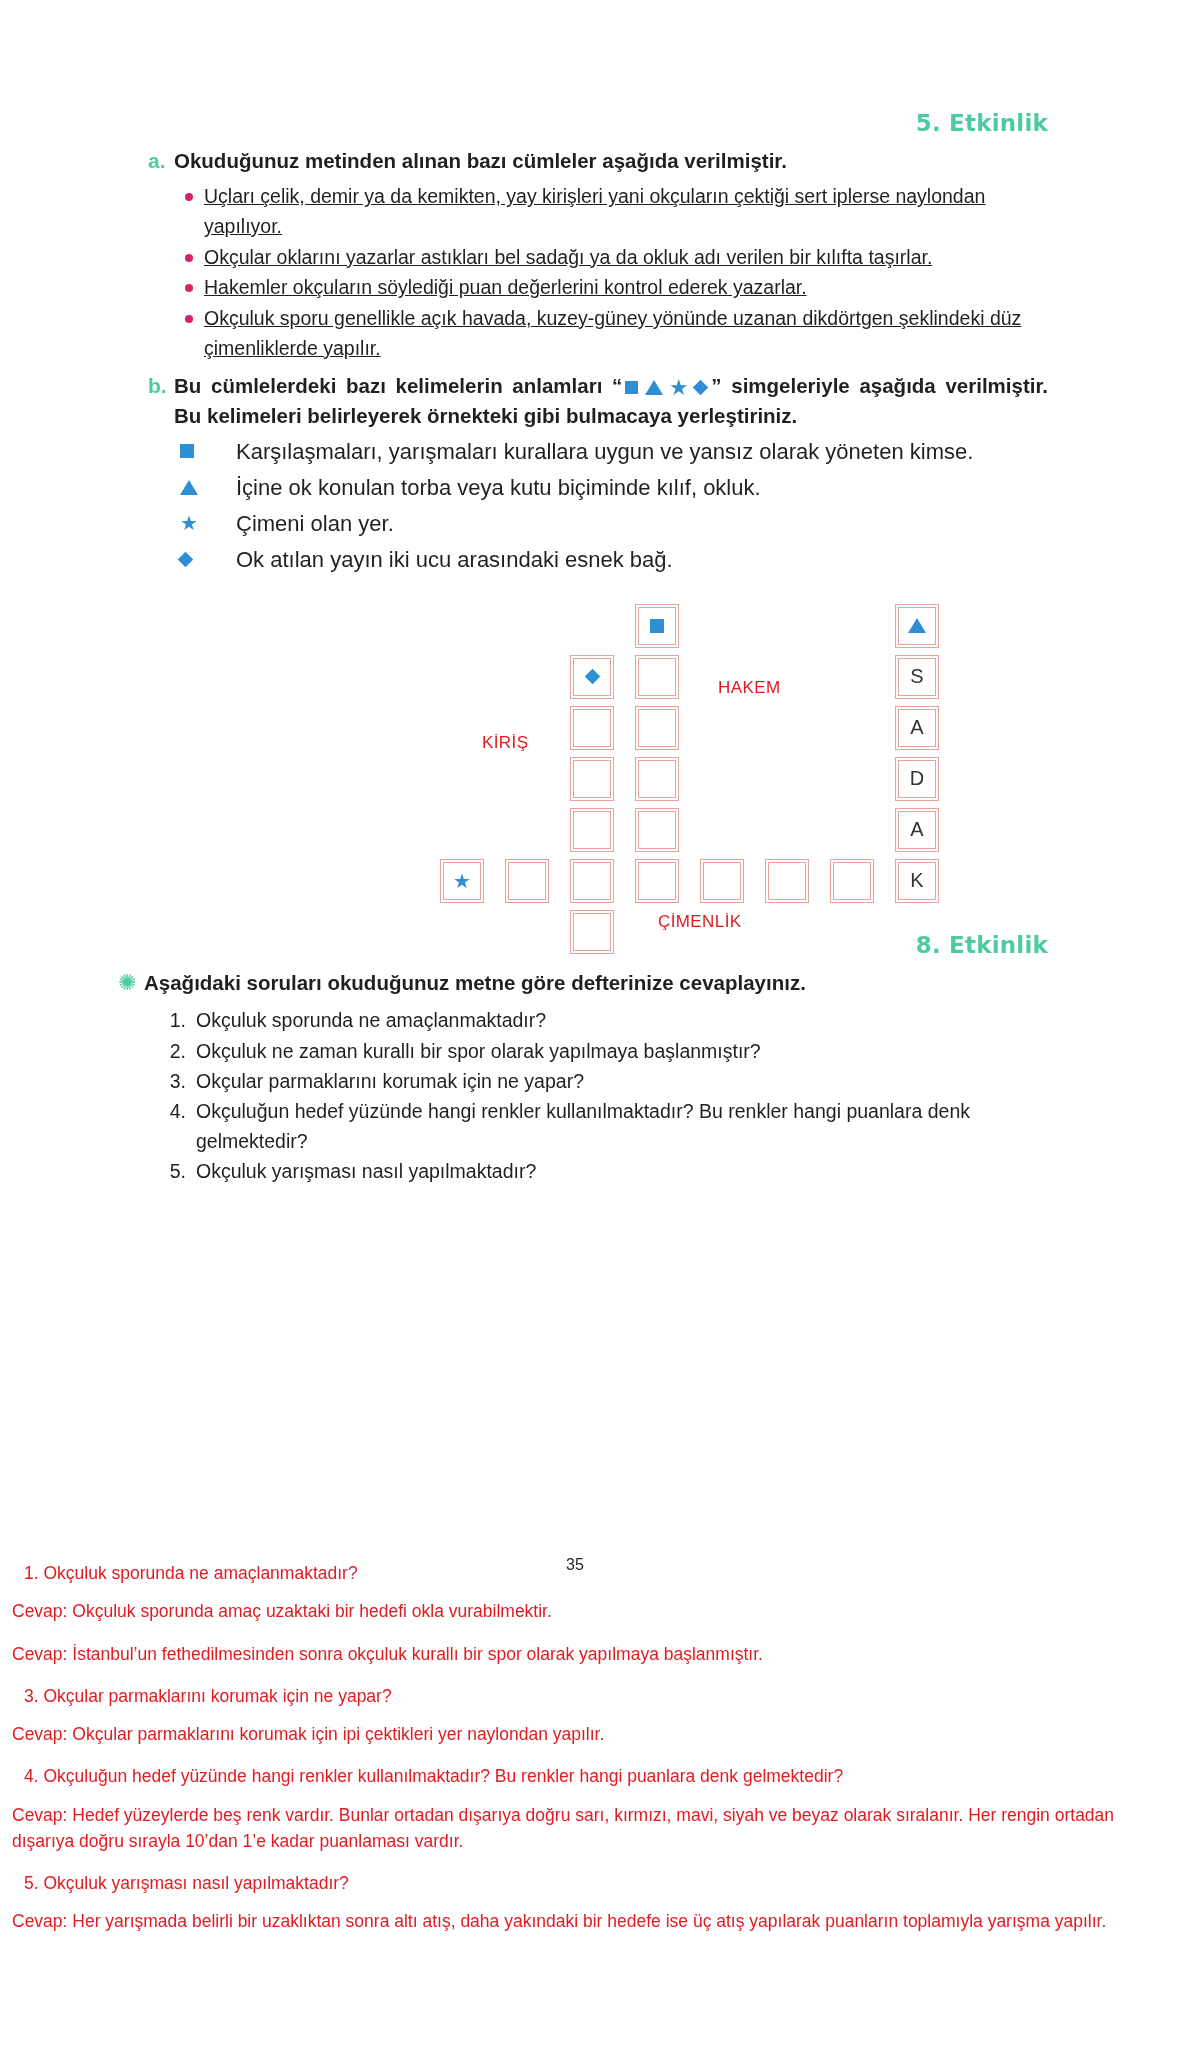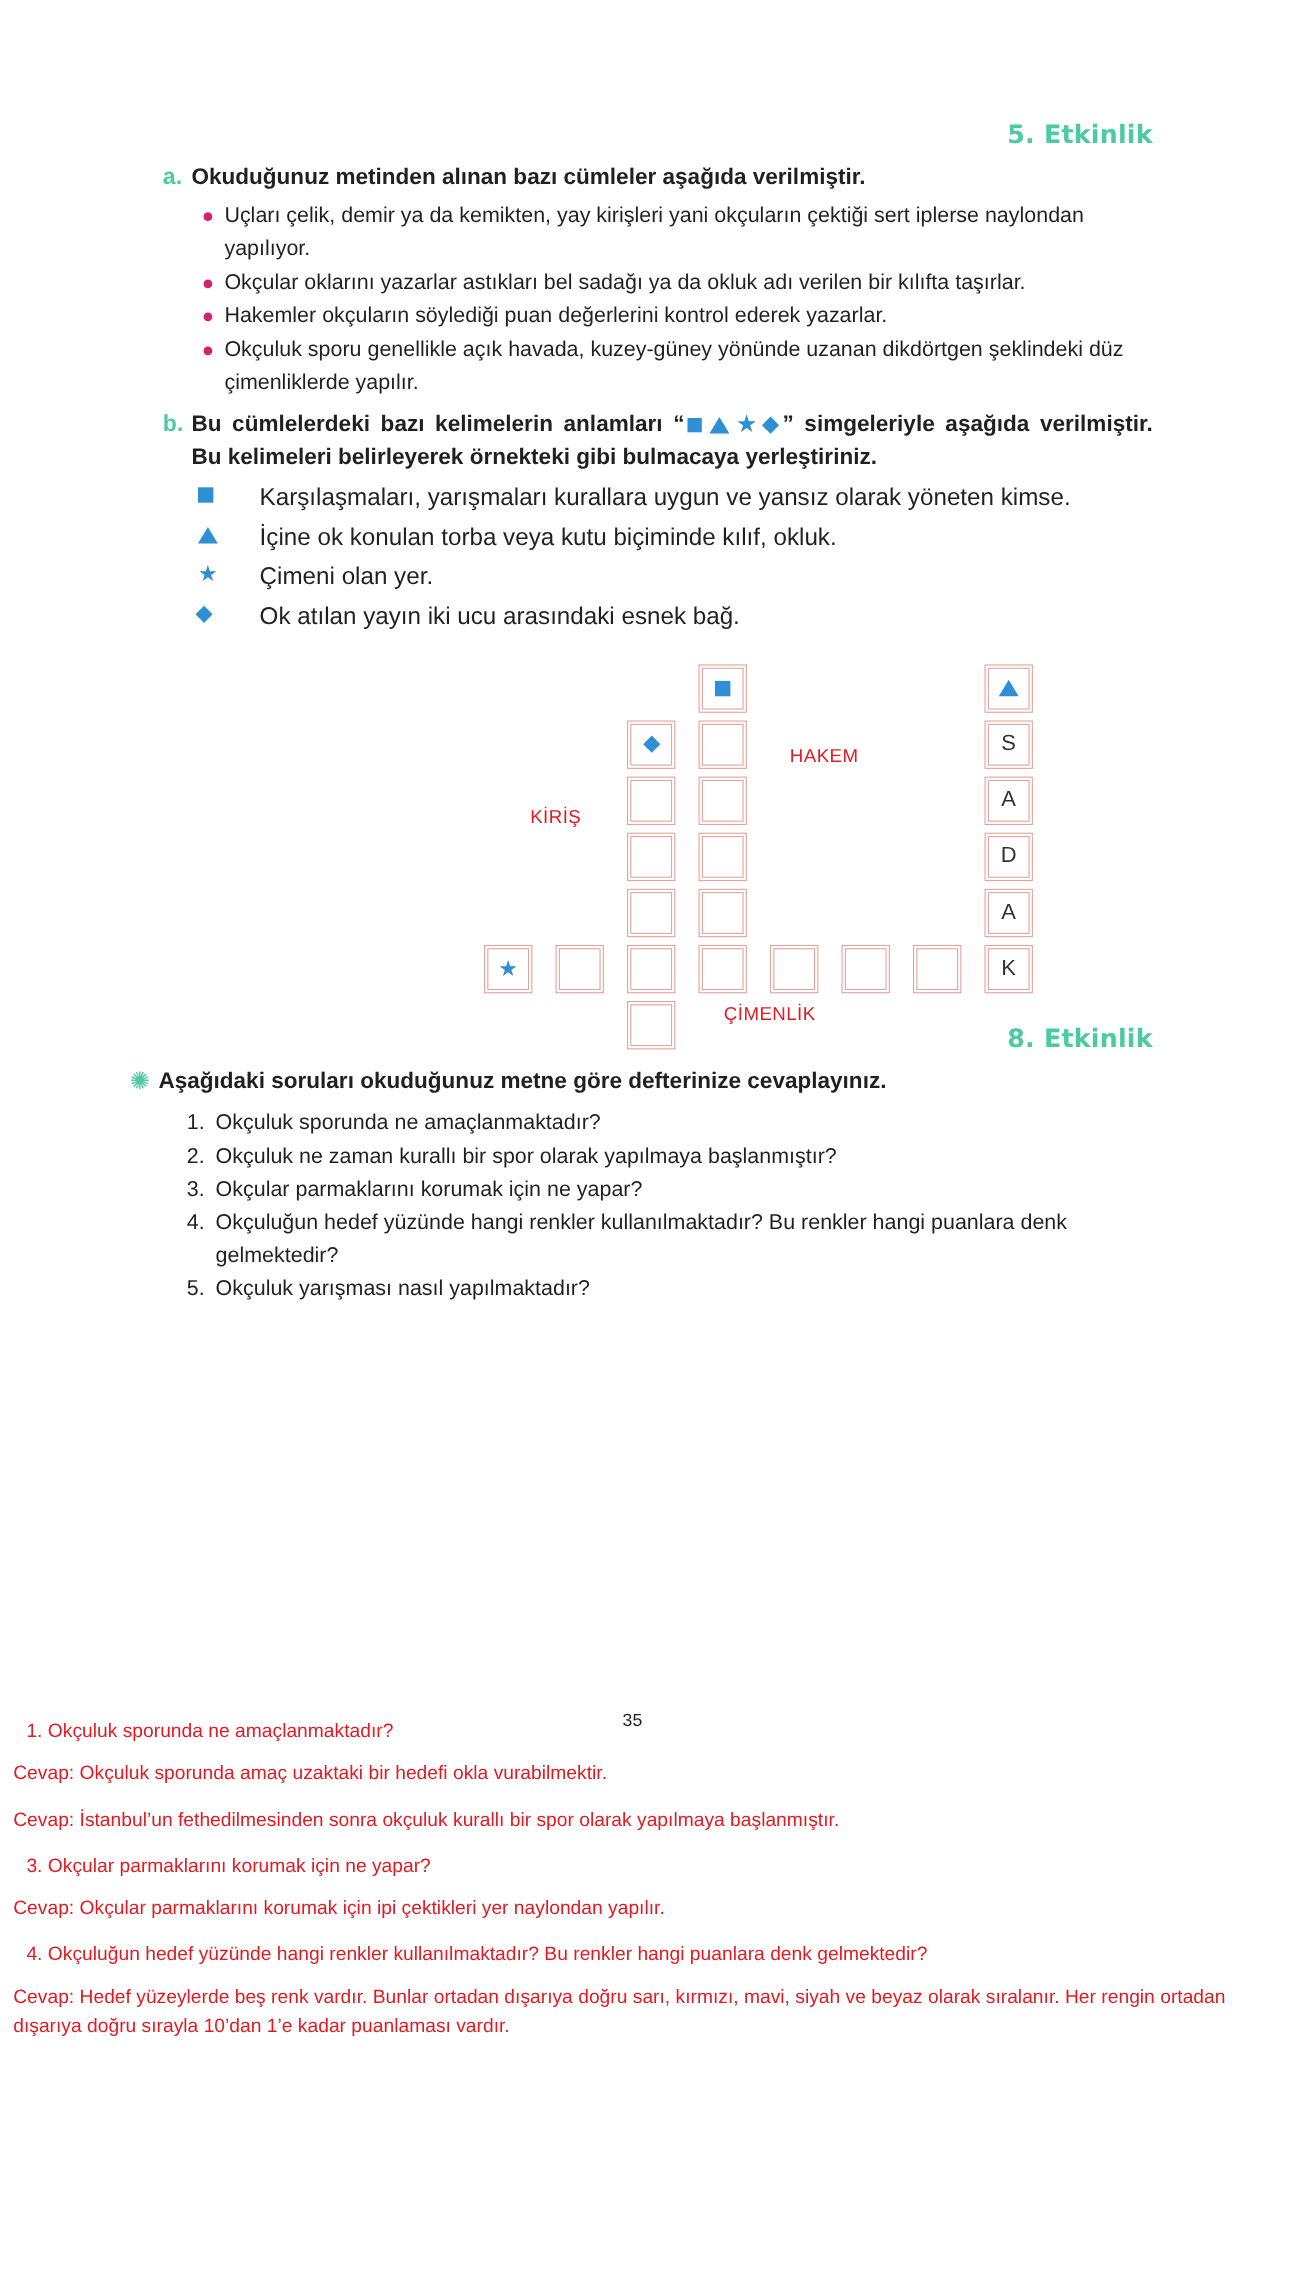--- a/index.html
+++ b/index.html
@@ -242,21 +242,21 @@
 
   <div class="content">
 
     <div class="etkinlik-heading">5. Etkinlik</div>
 
     <div class="prompt-row" style="margin-top:10px;">
       <div class="prompt-letter">a.</div>
       <div class="prompt-text">Okuduğunuz metinden alınan bazı cümleler aşağıda verilmiştir.</div>
     </div>
 
-    <div class="bullets" style="margin-left:26px;">
+    <div class="bullets" style="margin-left:26px;text-decoration:underline;">
       <div class="bullet-row">
         <div class="bullet-dot">
             <i></i>
           </div>
         <div class="bullet-text">Uçları çelik, demir ya da kemikten, yay kirişleri yani okçuların çektiği sert iplerse naylondan yapılıyor.</div>
       </div>
       <div class="bullet-row">
         <div class="bullet-dot">
             <i></i>
           </div>
@@ -390,15 +390,19 @@
         <p class="ans-a">Cevap: İstanbul’un fethedilmesinden sonra okçuluk kurallı bir spor olarak yapılmaya başlanmıştır.</p>
       </div>
       <div class="ans-block">
         <p class="ans-q">3. Okçular parmaklarını korumak için ne yapar?</p>
         <p class="ans-a">Cevap: Okçular parmaklarını korumak için ipi çektikleri yer naylondan yapılır.</p>
       </div>
       <div class="ans-block">
         <p class="ans-q">4. Okçuluğun hedef yüzünde hangi renkler kullanılmaktadır? Bu renkler hangi puanlara denk gelmektedir?</p>
         <p class="ans-a">Cevap: Hedef yüzeylerde beş renk vardır. Bunlar ortadan dışarıya doğru sarı, kırmızı, mavi, siyah ve beyaz olarak sıralanır. Her rengin ortadan dışarıya doğru sırayla 10’dan 1’e kadar puanlaması vardır.</p>
       </div>
+      <div class="ans-block">
+        <p class="ans-q">5. Okçuluk yarışması nasıl yapılmaktadır?</p>
+        <p class="ans-a">Cevap: Her yarışmada belirli bir uzaklıktan sonra altı atış, daha yakındaki bir hedefe ise üç atış yapılarak puanların toplamıyla yarışma yapılır.</p>
+      </div>
     </div>
 
 </div>
 
 </body></html>

